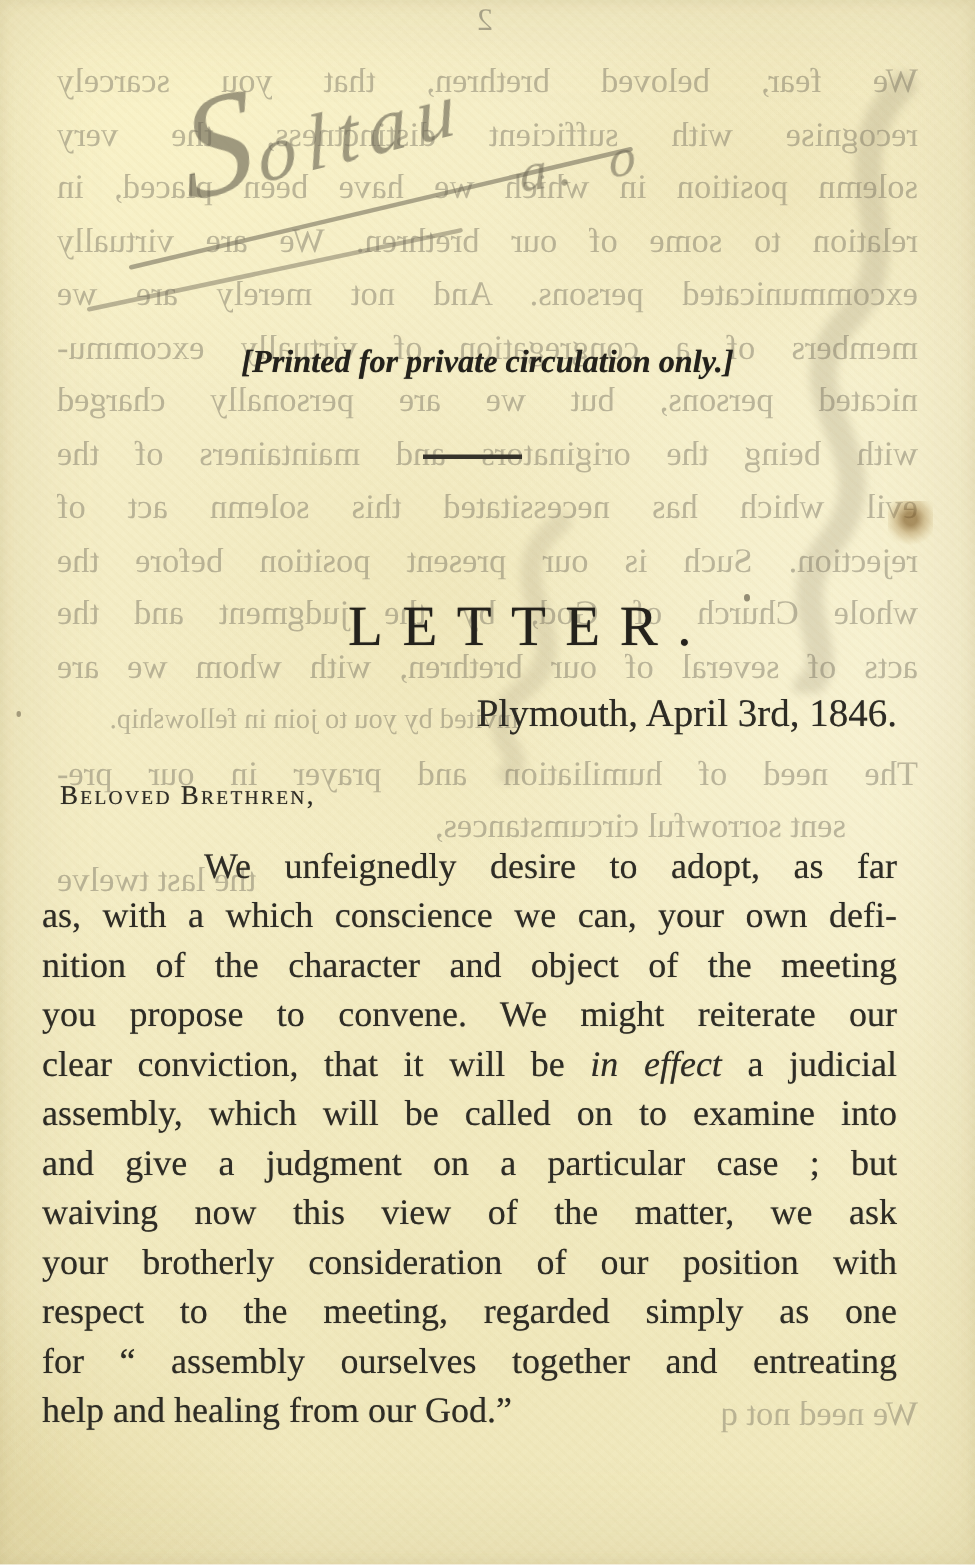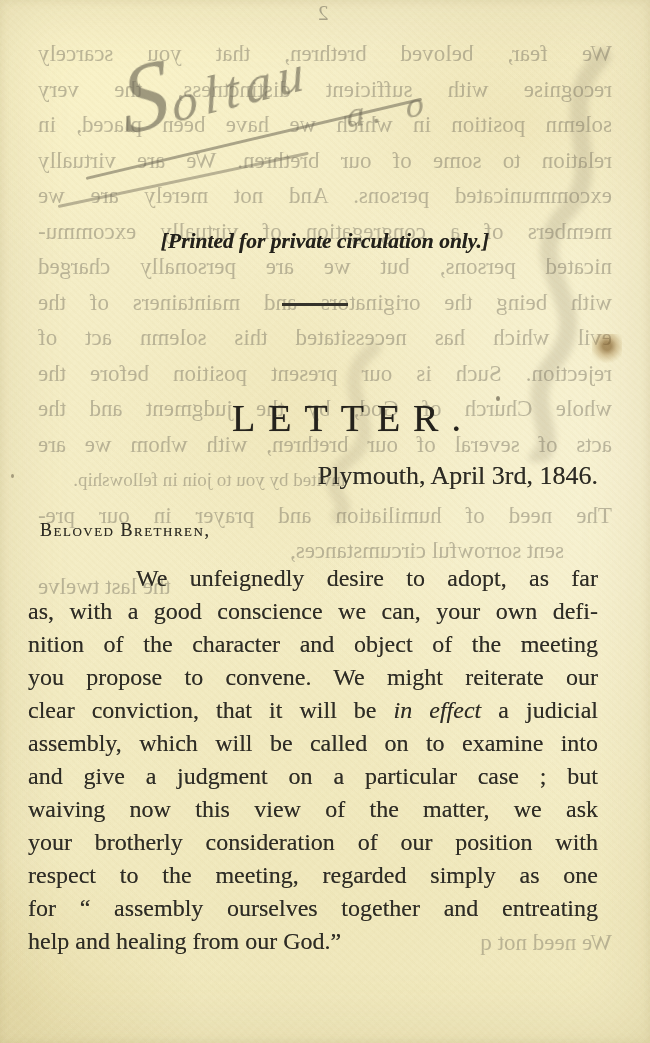--- a/index.html
+++ b/index.html
@@ -192,21 +192,21 @@
   <div class="section-rule print"></div>
 
   <div class="letter-title print">LETTER.</div>
 
   <div class="dateline print">Plymouth, April 3rd, 1846.</div>
 
   <div class="salutation print">Beloved Brethren,</div>
 
   <div class="body-paragraph print">
     <div class="bl indent">We unfeignedly desire to adopt, as far</div>
-    <div class="bl">as, with a good conscience we can, your own defi-</div>
+    <div class="bl">as, with a which conscience we can, your own defi-</div>
     <div class="bl">nition of the character and object of the meeting</div>
     <div class="bl">you propose to convene. We might reiterate our</div>
     <div class="bl"><span>clear conviction, that it will be </span><em>in effect</em><span> a judicial</span></div>
     <div class="bl">assembly, which will be called on to examine into</div>
     <div class="bl">and give a judgment on a particular case ; but</div>
     <div class="bl">waiving now this view of the matter, we ask</div>
     <div class="bl">your brotherly consideration of our position with</div>
     <div class="bl">respect to the meeting, regarded simply as one</div>
     <div class="bl">for “ assembly ourselves together and entreating</div>
     <div class="bl last">help and healing from our God.”</div>

